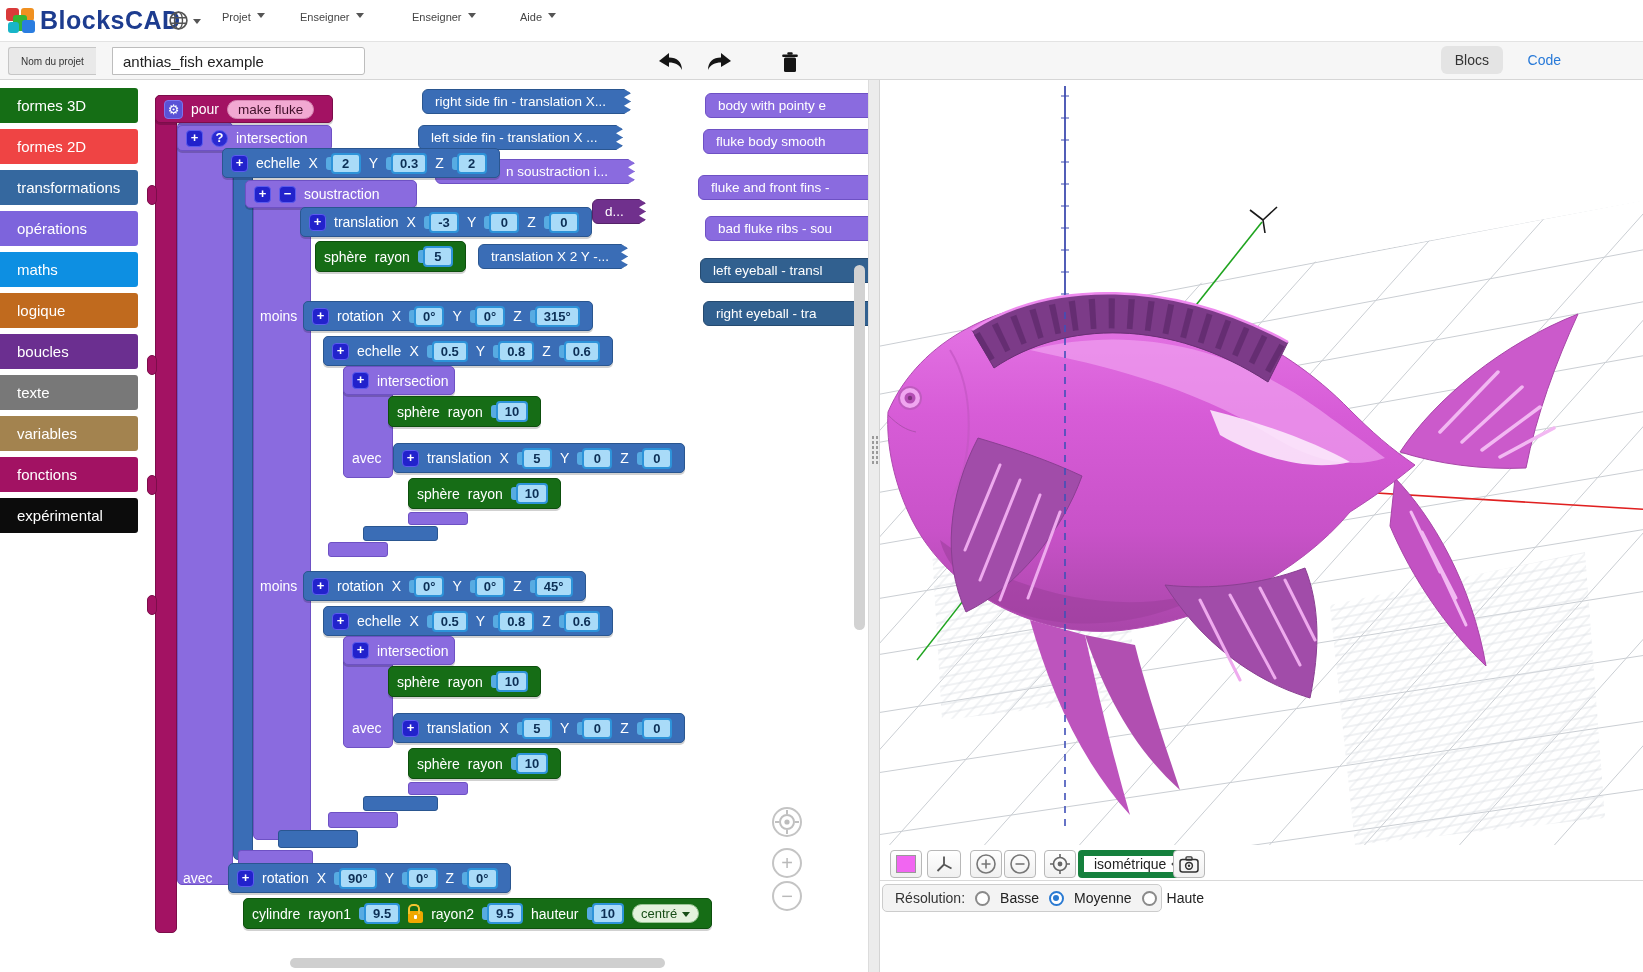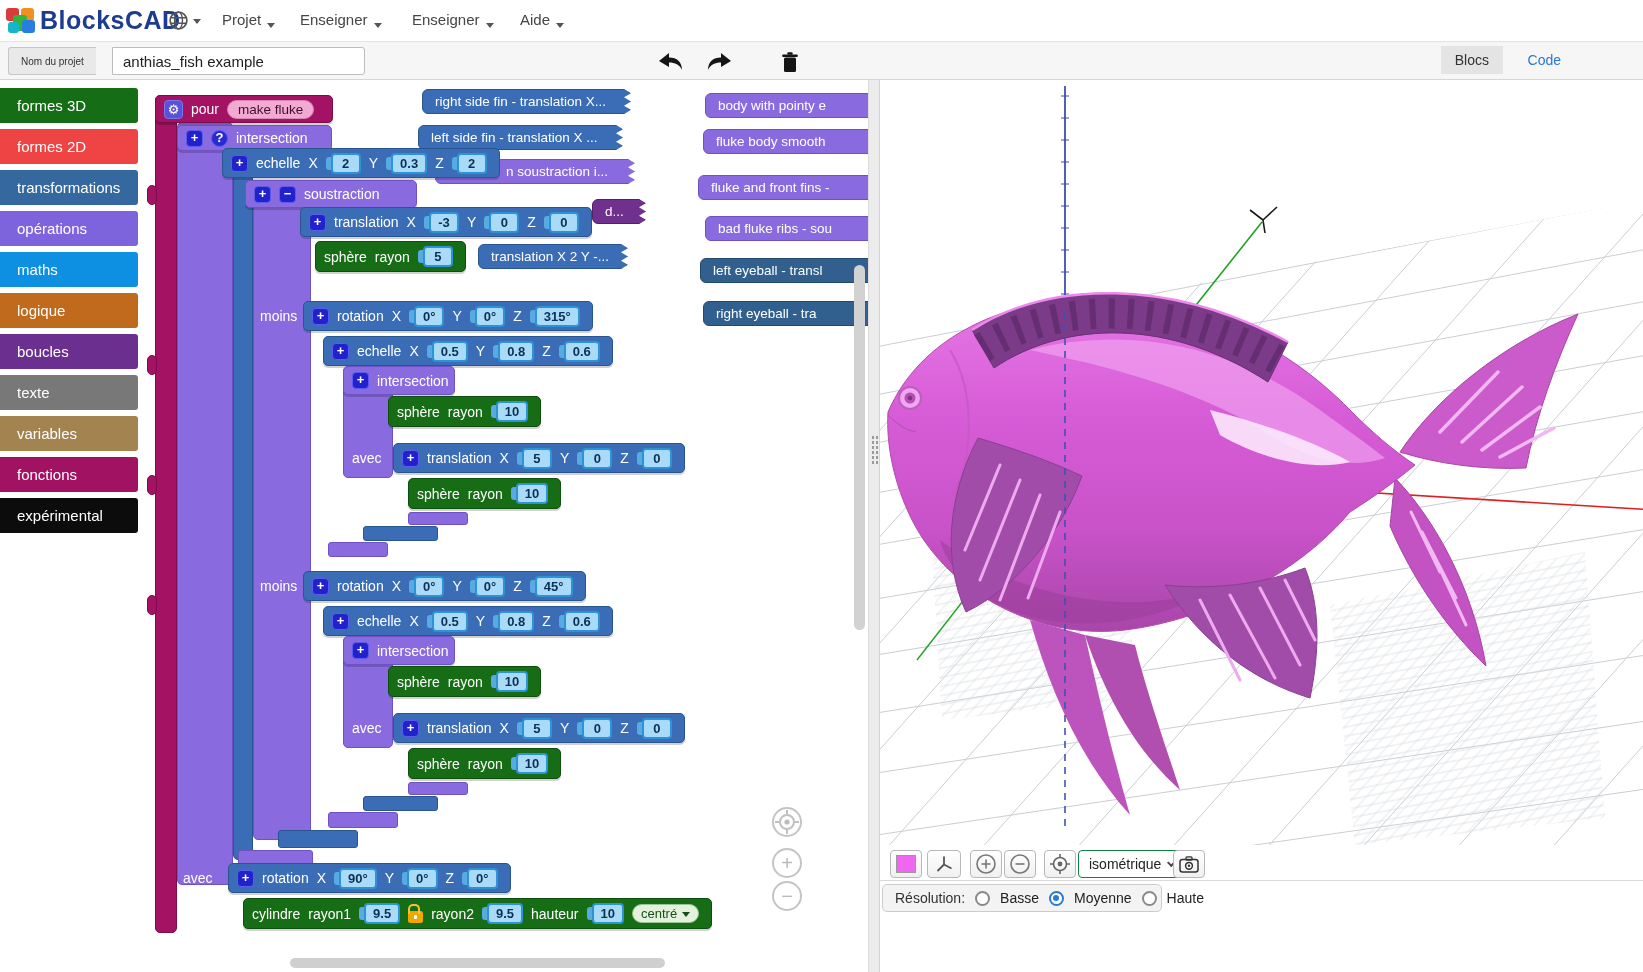--- a/index.html
+++ b/index.html
@@ -7,33 +7,33 @@
   body { font-family:"Liberation Sans", sans-serif; }
   #app { position:relative; width:1643px; height:972px; background:#fff; overflow:hidden; }
 
   
   .navbar { position:absolute; left:0; top:0; width:1643px; height:42px; background:#fff; border-bottom:1px solid #e3e3e3; }
   .brand { position:absolute; left:6px; top:4px; display:flex; align-items:center; gap:4px; }
   .logo-ic { position:relative; width:30px; height:32px; }
   .logo-ic i { position:absolute; border-radius:3px; }
   .brand-text { font-size:25px; font-weight:bold; color:#1d3c8f; letter-spacing:.5px; }
   .globe-wrap { position:absolute; left:168px; top:10px; display:flex; align-items:center; gap:4px; }
-  .menu { position:absolute; top:11px; font-size:15px; color:#454545; display:flex; align-items:flex-end; gap:6px; cursor:pointer; }
+  .menu { position:absolute; top:11px; font-size:11px; color:#454545; display:flex; align-items:flex-start; gap:6px; cursor:pointer; }
   .caret { width:0; height:0; border-left:4px solid transparent; border-right:4px solid transparent; border-top:5px solid #555; margin-top:2px; }
   .nav-right { position:absolute; right:14px; top:0; height:42px; display:flex; align-items:center; gap:24px; }
   .unsaved { font-size:13px; color:#333; }
   .btn-soft { background:linear-gradient(#ffffff,#e3e3e3); border:1px solid #ababab; border-radius:4px; color:#333; font-size:16px; padding:8px 17px; cursor:pointer; }
   .nav-strong { font-size:16px; font-weight:bold; color:#1f1f1f; cursor:pointer; }
 
   
   .pbar { position:absolute; left:0; top:42px; width:1643px; height:38px; background:#f6f6f6; border-bottom:1px solid #d6d6d6; }
   .pname-label { position:absolute; left:8px; top:5px; height:28px; background:#e9e9e9; border:1px solid #c6c6c6; border-right:none; border-radius:3px 0 0 3px; font-size:10px; color:#333; display:flex; align-items:center; padding:0 12px; }
   .pname-input { position:absolute; left:112px; top:5px; width:253px; height:28px; border:1px solid #bdbdbd; border-radius:0 3px 3px 0; font-size:15px; color:#222; padding:0 10px; font-family:"Liberation Sans",sans-serif; }
   .histbtn { position:absolute; top:7px; width:36px; height:26px; display:flex; align-items:center; justify-content:center; cursor:pointer; }
-  .tab-blocs { position:absolute; right:140px; top:4px; background:#e4e4e4; border-radius:0; padding:6px 14px; font-size:14px; color:#333; cursor:pointer; }
+  .tab-blocs { position:absolute; right:140px; top:4px; background:#e4e4e4; border-radius:6px; padding:6px 14px; font-size:14px; color:#333; cursor:pointer; }
   .tab-code { position:absolute; right:82px; top:10px; font-size:14px; color:#2779d8; cursor:pointer; }
 
   
   .sidebar { position:absolute; left:0; top:80px; width:140px; height:892px; background:#fff; }
   .cat { position:absolute; left:0; width:138px; height:35px; color:#fff; font-size:15px; display:flex; align-items:center; padding-left:17px; border-radius:0 3px 3px 0; cursor:pointer; }
 
   
   .workspace { position:absolute; left:140px; top:80px; width:728px; height:892px; background:#fff; overflow:hidden; }
   .rail { position:absolute; border-radius:5px; }
   .crimson { background:#a31263; border:1px solid #7c0d4a; }
@@ -70,21 +70,21 @@
   .divider { position:absolute; left:868px; top:80px; width:12px; height:892px; background:#ececec; border-left:1px solid #dcdcdc; border-right:1px solid #d4d4d4; cursor:col-resize; }
   .grip { position:absolute; left:2px; top:355px; width:8px; height:30px;
     background-image:radial-gradient(#9a9a9a 1px, transparent 1.2px); background-size:4px 5px; }
 
   
   .viewport { position:absolute; left:880px; top:80px; width:763px; height:892px; background:#fff; overflow:hidden; }
   .vp-row1 { position:absolute; left:0; top:765px; width:763px; height:35px; background:#fff; }
   .vp-row2 { position:absolute; left:0; top:800px; width:763px; height:34px; background:#fff; border-top:1px solid #d9d9d9; }
   .vp-row3 { position:absolute; left:0; top:834px; width:763px; height:58px; background:#fff; border-top:1px solid #d9d9d9; }
   .vbtn { position:absolute; top:5px; height:28px; background:linear-gradient(#ffffff,#f0f0f0); border:1px solid #b8b8b8; border-radius:4px; display:flex; align-items:center; justify-content:center; cursor:pointer; }
-  .vselect { position:absolute; top:5px; height:28px; background:#fff; border:1px solid #15803d; border-radius:4px; display:flex; align-items:center; gap:8px; padding:0 10px; font-size:14px; color:#222; cursor:pointer; }
+  .vselect { position:absolute; top:5px; height:28px; background:#fff; border:6px solid #15803d; border-radius:4px; display:flex; align-items:center; gap:8px; padding:0 10px; font-size:14px; color:#222; cursor:pointer; }
   .chev { width:8px; height:8px; border-right:2px solid #444; border-bottom:2px solid #444; transform:rotate(45deg); margin-top:-4px; }
   .respanel { position:absolute; left:2px; top:3px; width:280px; height:28px; background:#f3f3f3; border:1px solid #cccccc; border-radius:5px; display:flex; align-items:center; gap:10px; padding:0 12px; font-size:14px; color:#333; }
   .radio { width:15px; height:15px; border:2px solid #8a8a8a; border-radius:50%; background:#fff; position:relative; flex:0 0 auto; cursor:pointer; }
   .radio.checked { border-color:#2a7ad2; }
   .radio.checked::after { content:""; position:absolute; left:2.5px; top:2.5px; width:6px; height:6px; border-radius:50%; background:#2a7ad2; }
   .reslbl { color:#222; }
   .bigbtn { position:absolute; background:linear-gradient(#ffffff,#e9e9e9); border:1px solid #ababab; border-radius:5px; color:#333; font-size:15px; text-align:center; display:flex; align-items:center; justify-content:center; cursor:pointer; }
 </style>
 </head>
 <body>

